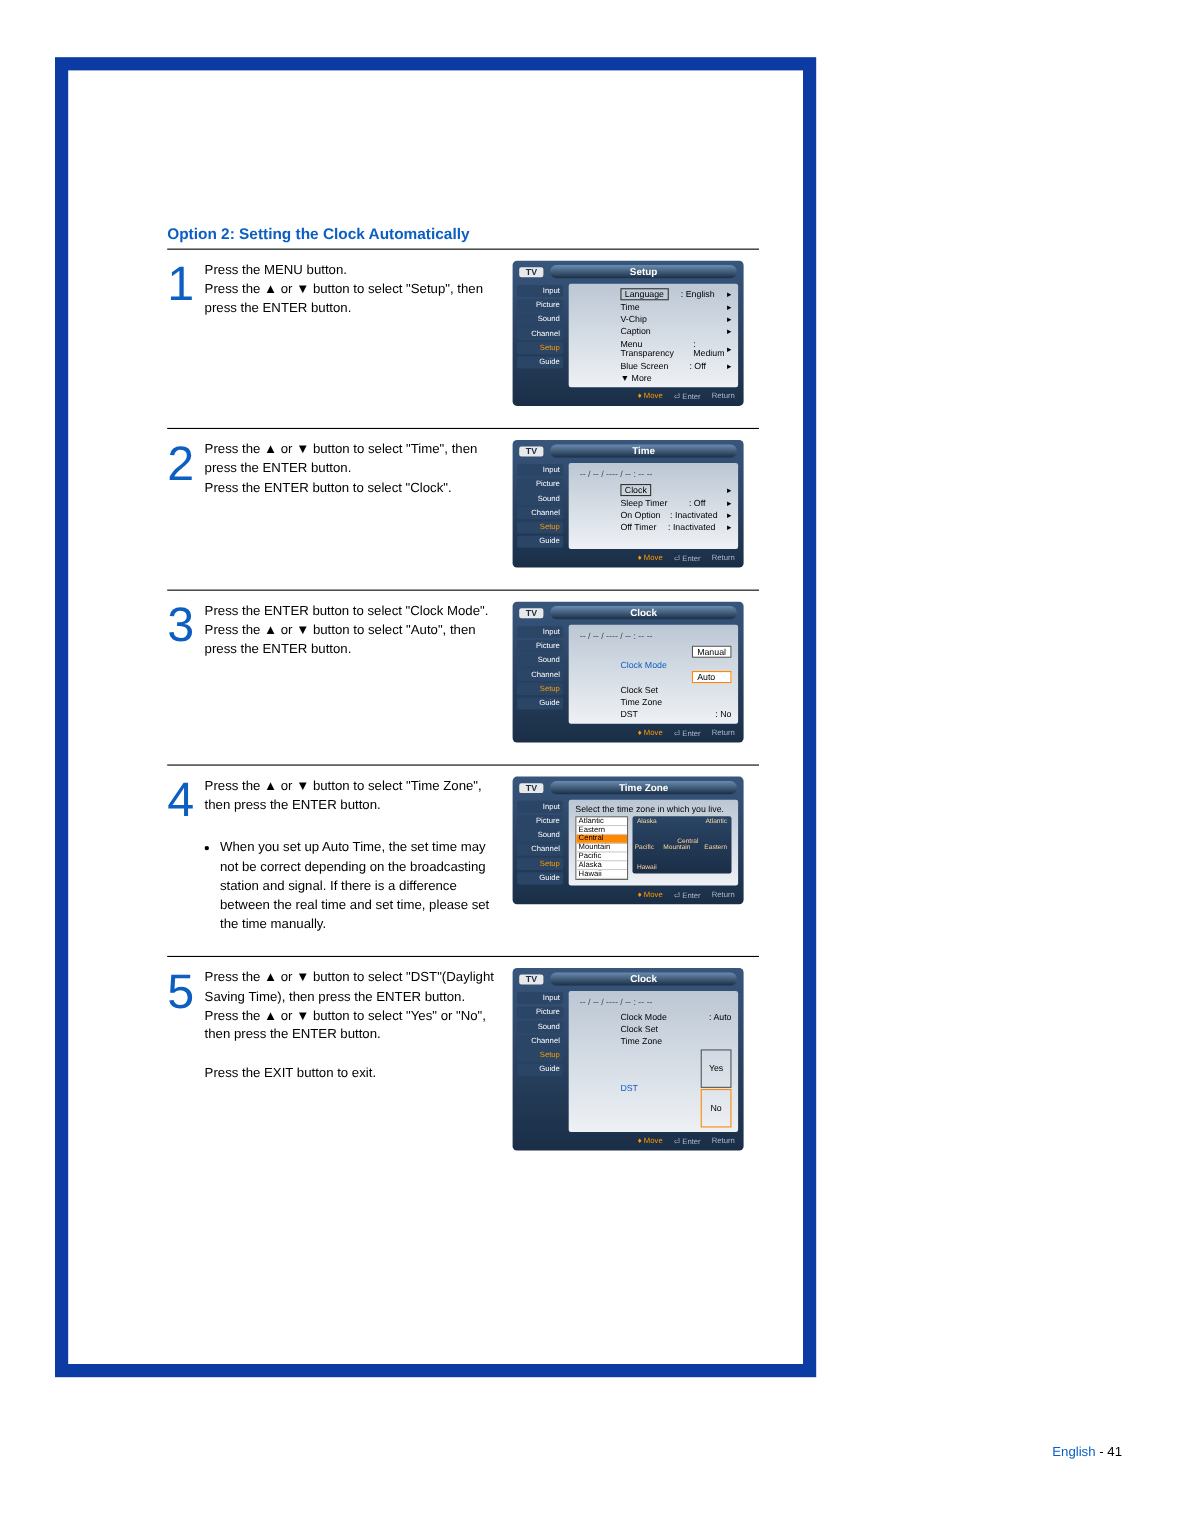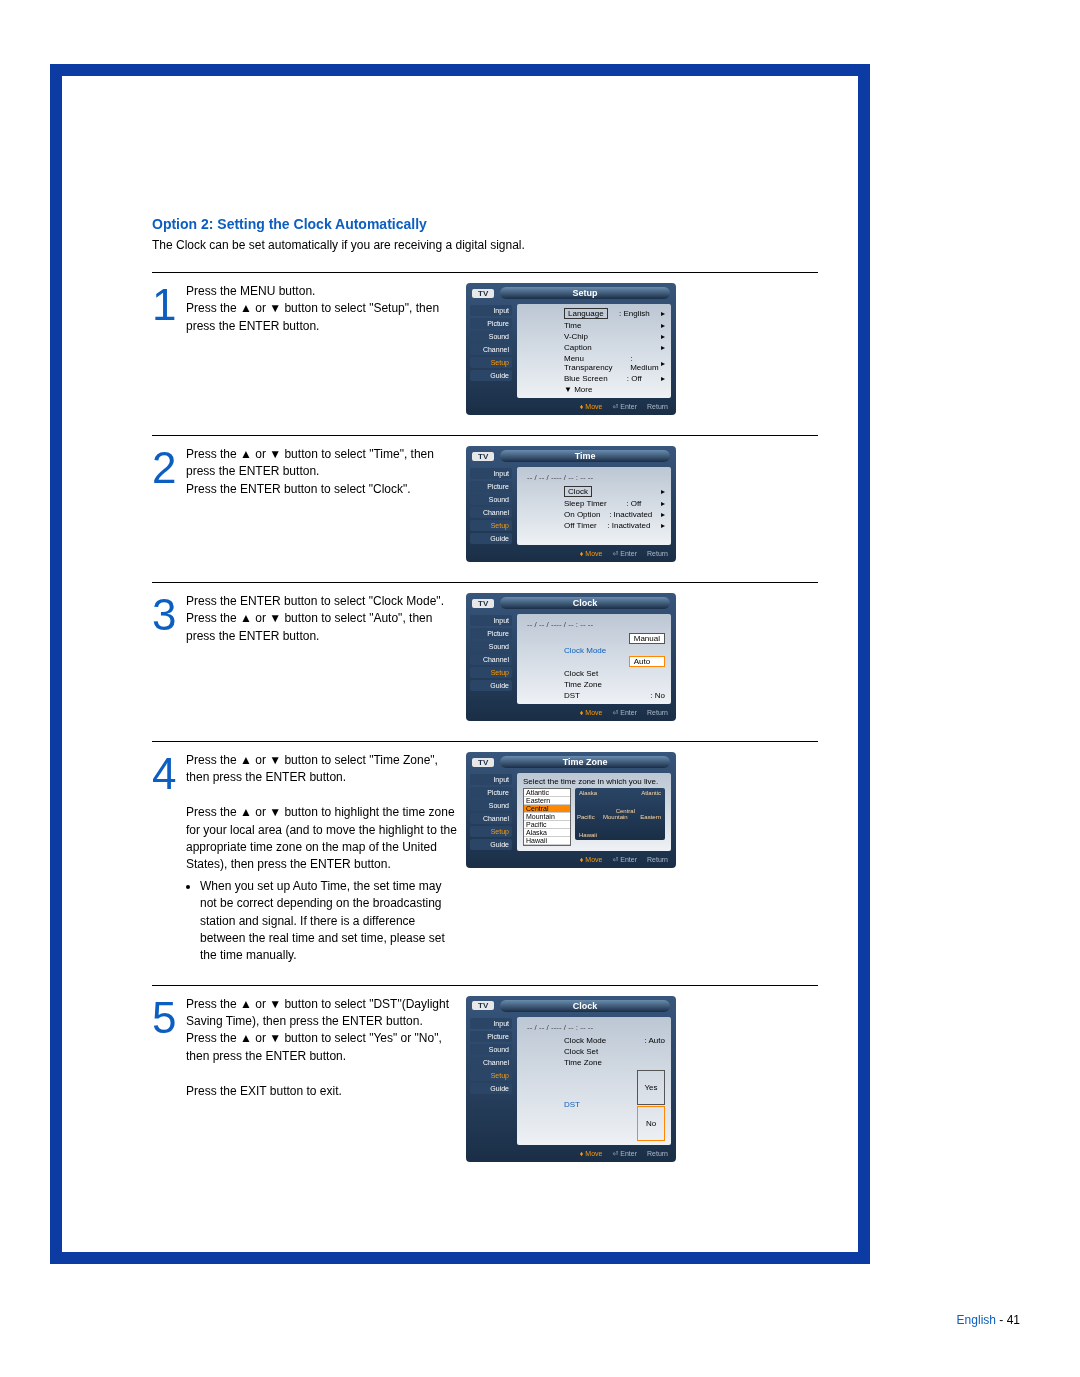--- a/index.html
+++ b/index.html
@@ -1,18 +1,18 @@
 <!DOCTYPE html>
 <html><head>
 <meta charset="utf-8">
 <style>
   * { box-sizing: border-box; margin: 0; padding: 0; }
   body { font-family: Arial, Helvetica, sans-serif; background: #fff; color: #000; font-size: 11px; }
   .outer { width: 1080px; height: 1377px; position: relative; background: #fff; }
-  .page { position: absolute; left: 50px; top: 64px; width: 820px; border: 12px solid #0c3ba3; border-left-width: 12px; border-top-width: 12px; padding: 140px 40px 40px 90px; background: #fff; min-height: 1200px; }
+  .page { position: absolute; left: 50px; top: 52px; width: 692px; border: 12px solid #0c3ba3; border-left-width: 12px; border-top-width: 12px; padding: 140px 40px 40px 90px; background: #fff; min-height: 1200px; }
   .page::before { content:""; }
   .section-title { color: #0c5fc0; font-size: 14px; font-weight: bold; margin-bottom: 6px; }
   .intro { font-size: 12px; margin-bottom: 20px; }
   .step { border-top: 1px solid #000; padding: 10px 0 20px 0; display: flex; flex-direction: column; position: relative; min-height: 120px;}
   .step-row { display: flex; align-items: flex-start; }
   .step-num { font-size: 44px; color: #0c5fc0; font-weight: 300; width: 34px; line-height: 1; font-family: "Arial Narrow", Arial, sans-serif; }
   .step-text { width: 280px; font-size: 12px; line-height: 1.45; padding-right: 8px;}
   .step-text li { margin-left: 14px; margin-top: 4px; }
   .osd { width: 210px; background: linear-gradient(#38567c,#1a2e46); border-radius: 4px; color:#fff; font-size:8px; padding:2px; }
   .osd-head { display:flex; align-items:center; justify-content:space-between; gap:6px; padding:2px 4px;}
@@ -42,21 +42,20 @@
   .dstopts span.sel{ border-color:#ff8800;}
   .blue { color:#0c5fc0;}
   .timeline { font-size:8px; color:#444; padding:2px 4px;}
 </style>
 </head>
 <body>
 
 <div class="outer">
   <div class="page">
     <div class="section-title">Option 2: Setting the Clock Automatically</div>
-    <div class="intro">The Clock can be set automatically if you are receiving a digital signal.</div>
 
     <div class="step">
       <div class="step-row">
         <div class="step-num">1</div>
         <div class="step-text">
           <span>Press the MENU button.</span><br>
           <span>Press the ▲ or ▼ button to select "Setup", then press the ENTER button.</span>
         </div>
         <div class="osd">
           <div class="osd-head">
@@ -216,21 +215,20 @@
           </div>
         </div>
       </div>
     </div>
 
     <div class="step">
       <div class="step-row">
         <div class="step-num">4</div>
         <div class="step-text">
           <span>Press the ▲ or ▼ button to select "Time Zone", then press the ENTER button.</span><br><br>
-          <span>Press the ▲ or ▼ button to highlight the time zone for your local area (and to move the highlight to the appropriate time zone on the map of the United States), then press the ENTER button.</span>
           <ul>
             <li>When you set up Auto Time, the set time may not be correct depending on the broadcasting station and signal. If there is a difference between the real time and set time, please set the time manually.</li>
           </ul>
         </div>
         <div class="osd">
           <div class="osd-head">
             <span class="osd-tv">TV</span>
             <span class="osd-title">Time Zone</span>
           </div>
           <div class="osd-body">

